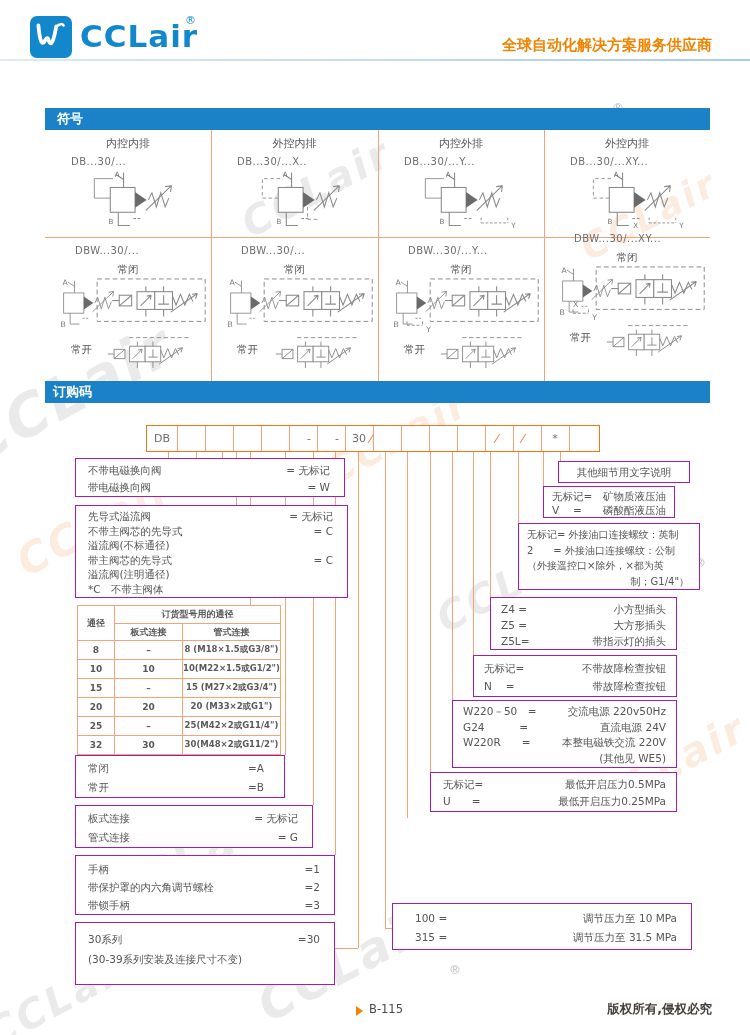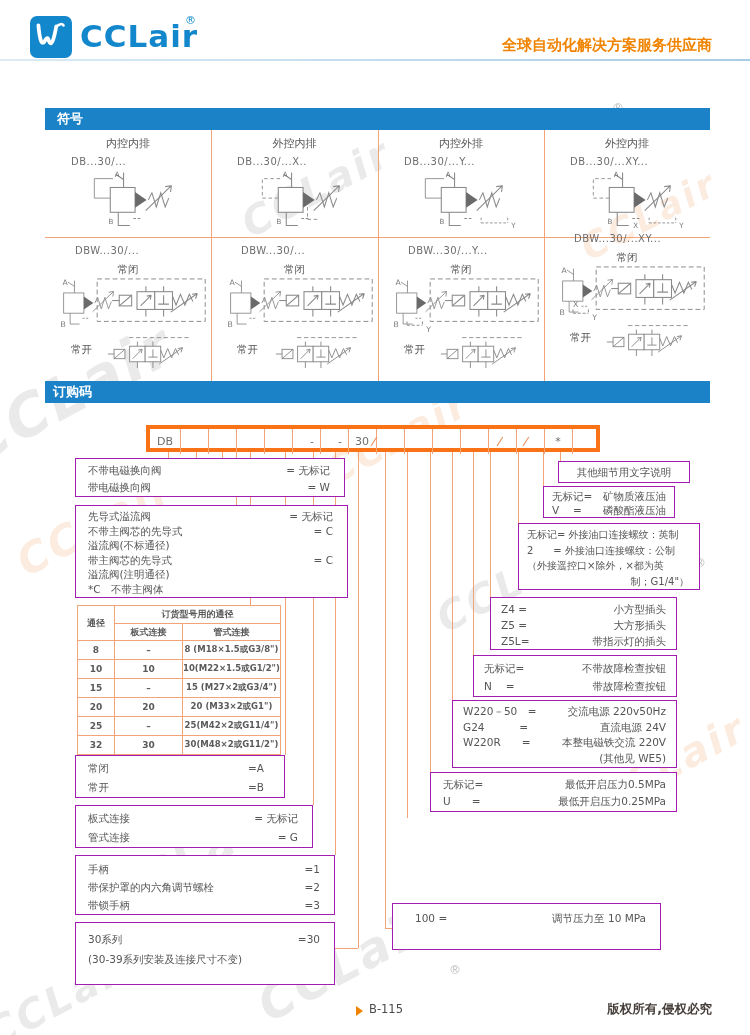--- a/index.html
+++ b/index.html
@@ -27,21 +27,21 @@
   
   .symcell{position:absolute;z-index:3;}
   .symtitle{position:absolute;left:0;top:6px;width:100%;text-align:center;font-size:11px;color:#555;}
   .symcode{position:absolute;left:26px;top:26px;font-size:10px;color:#6d6d6d;letter-spacing:.5px;}
   .symcode2{position:absolute;left:30px;top:8px;font-size:10px;color:#6d6d6d;letter-spacing:.5px;}
   .nclabel{position:absolute;left:0;top:26px;width:100%;text-align:center;font-size:10.5px;color:#555;}
   .nolabel{position:absolute;left:26px;top:106px;font-size:10.5px;color:#555;}
   svg.valve{position:absolute;overflow:visible;}
   svg.valve text{font-size:8px;fill:#777;}
   
-  .codebox{position:absolute;left:146px;top:425px;width:454px;height:27px;border:4px solid #f97316;
+  .codebox{position:absolute;left:146px;top:425px;width:454px;height:27px;border:1px solid #f97316;
            background:#fff;box-sizing:border-box;z-index:5;}
   .cdiv{position:absolute;top:0;width:0;height:25px;border-left:1px solid #f2a477;}
   .cg{position:absolute;top:0;height:25px;line-height:25px;font-size:11px;color:#6d6d6d;}
   .slash{transform:skewX(-18deg);color:#e8905e;font-weight:bold;}
   .conn{position:absolute;width:0;border-left:1px solid #f2a477;z-index:1;}
   .connh{position:absolute;height:0;border-top:1px solid #f2a477;z-index:1;}
   
   .box{position:absolute;border:1px solid #a21caf;background:#fff;box-sizing:border-box;z-index:5;
        font-size:10.5px;color:#555;}
   .row{display:flex;justify-content:space-between;}
@@ -485,24 +485,28 @@
       <span class="k">无标记=</span>
       <span class="v">最低开启压力0.5MPa</span>
     </div>
     <div class="row" style="line-height:17px;">
       <span class="k">U　　=</span>
       <span class="v">最低开启压力0.25MPa</span>
     </div>
   </div>
 
 
-  <div class="box" style="left:392px;top:903px;width:269px;height:47px;padding:5px 14px 0 22px;text-align:center;">
+  <div class="box" style="left:392px;top:903px;width:300px;height:47px;padding:5px 14px 0 22px;text-align:center;">
     <div class="row" style="line-height:19px;">
       <span class="k">100 =</span>
       <span class="v">调节压力至 10 MPa</span>
     </div>
+    <div class="row" style="line-height:19px;">
+      <span class="k">315 =</span>
+      <span class="v">调节压力至 31.5 MPa</span>
+    </div>
   </div>
 
   <div class="pgtri"></div>
   <div class="pgnum">B-115</div>
   <div class="copy">版权所有,侵权必究</div>
 
 </div>
 
 </body></html>

